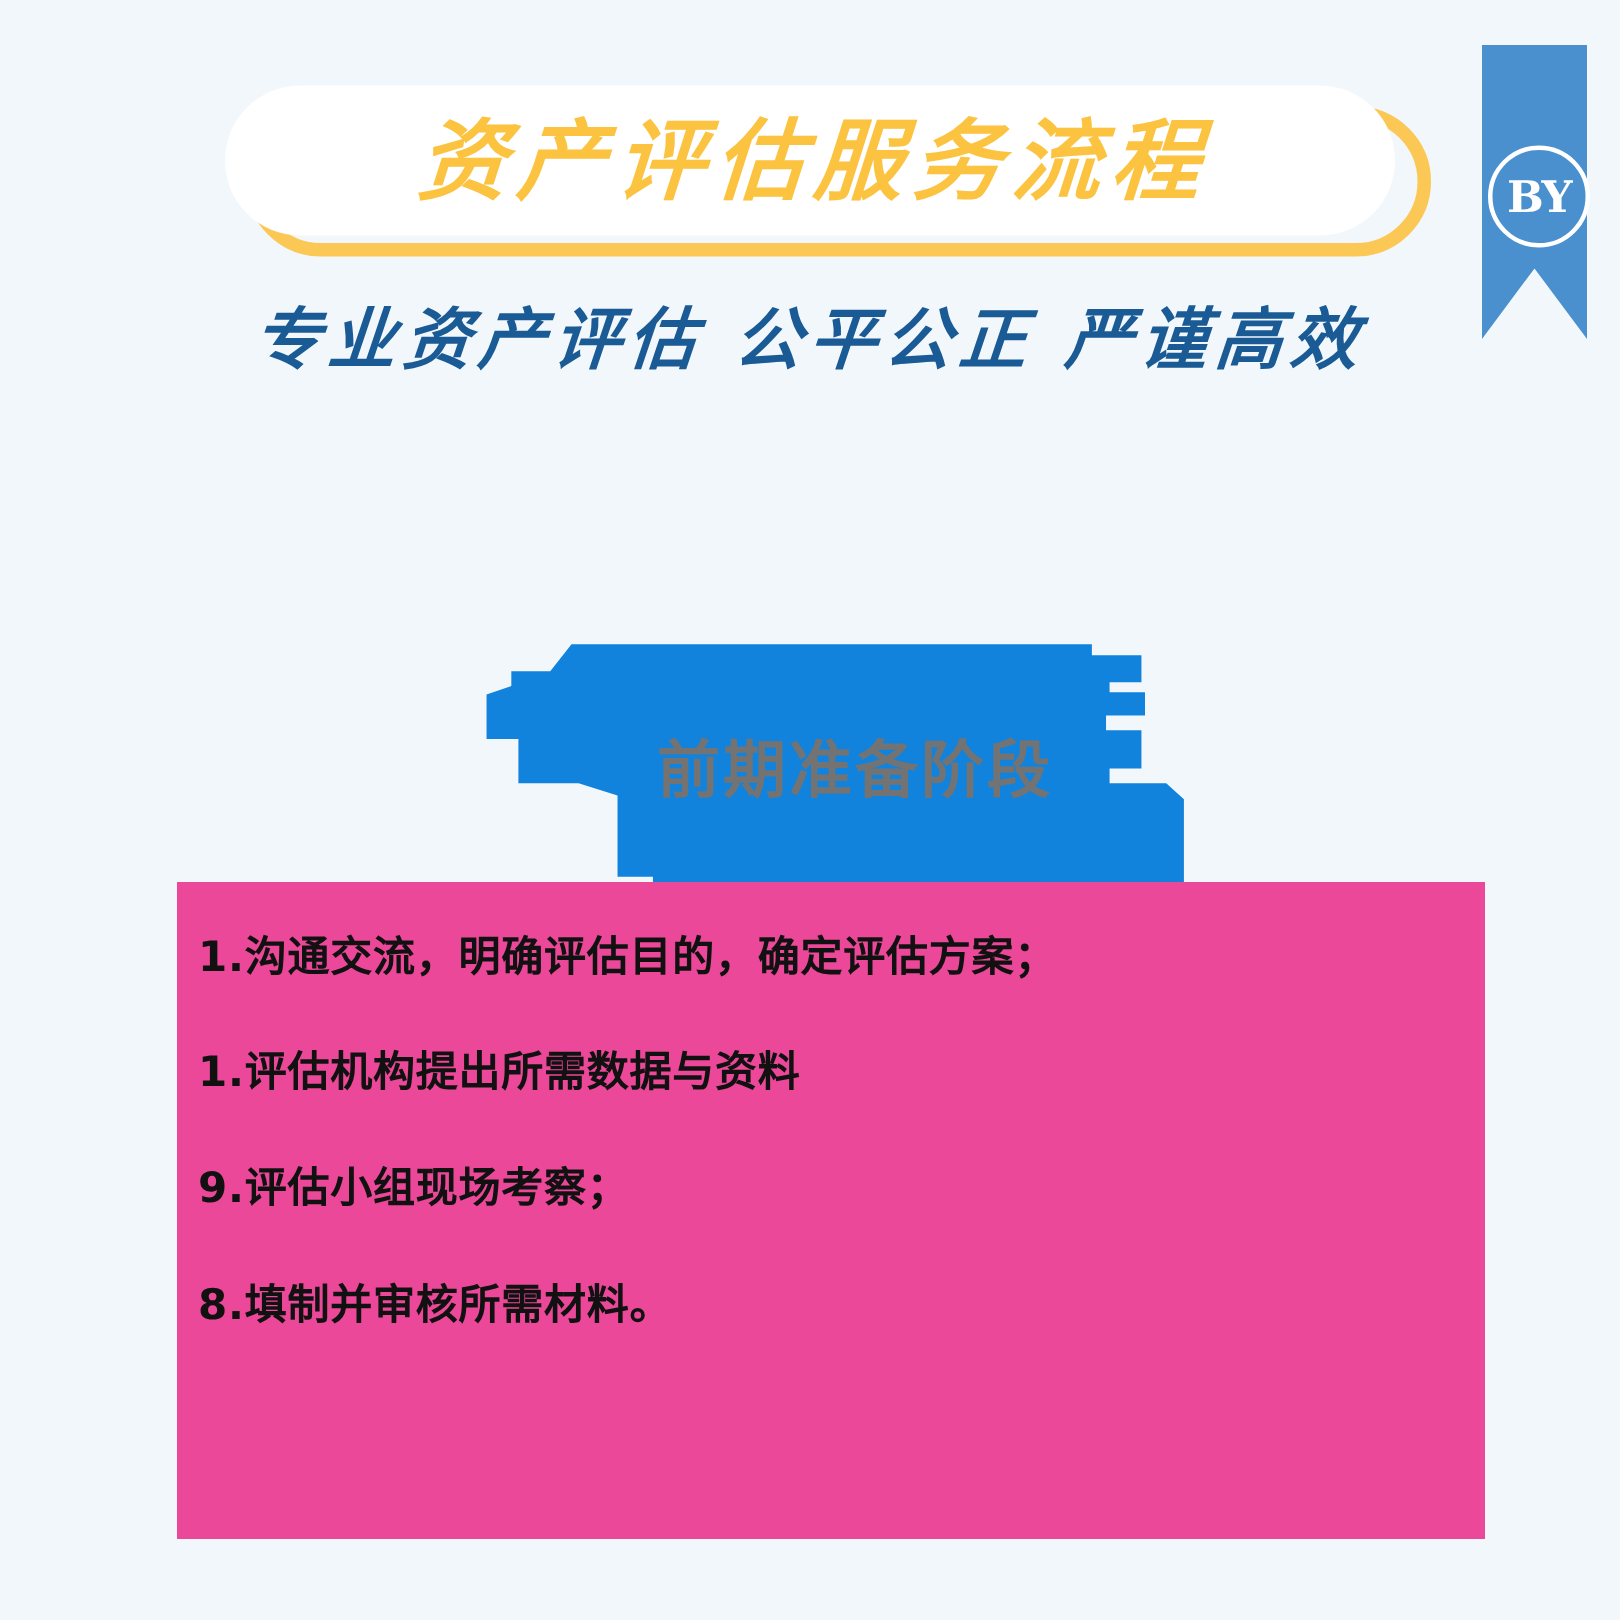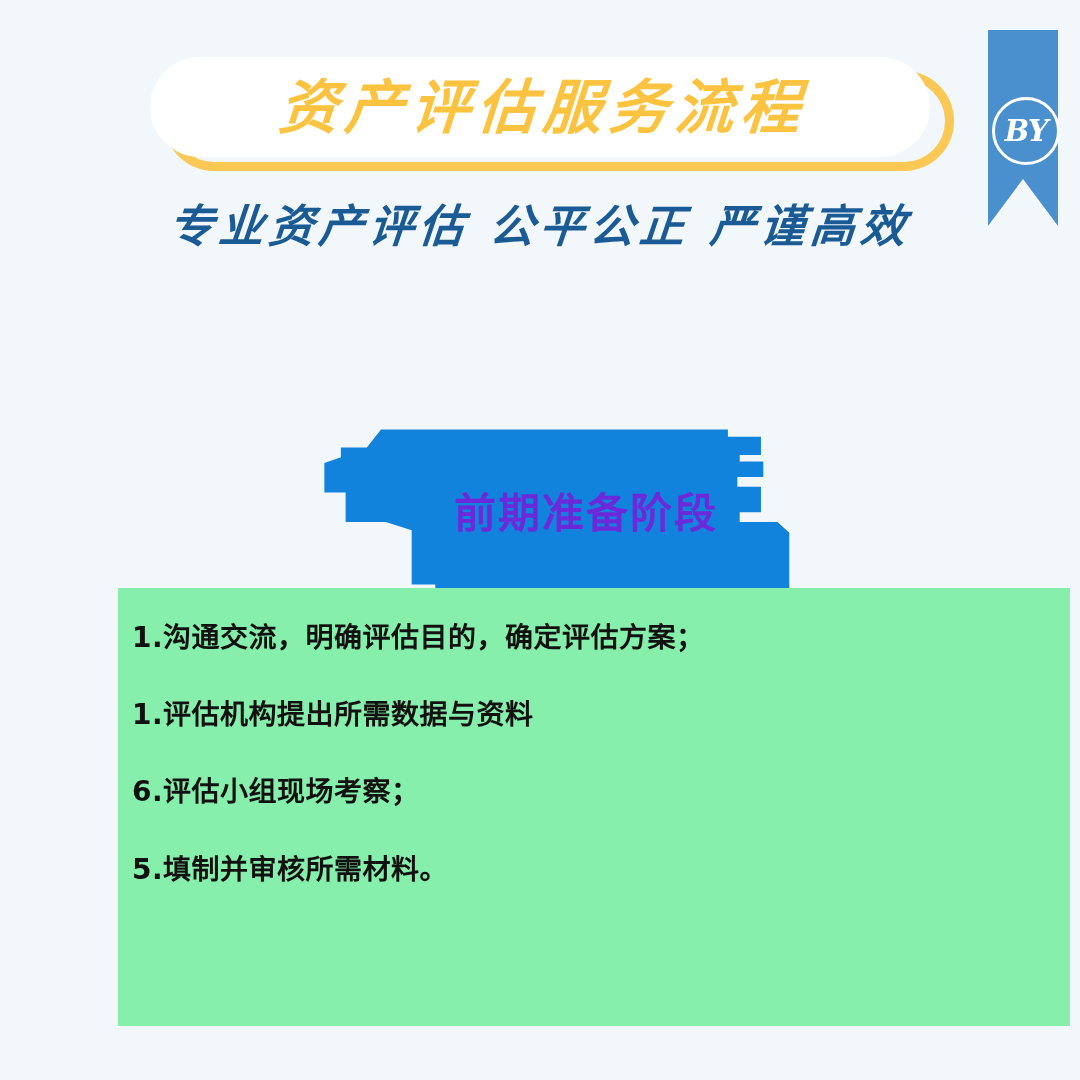--- a/index.html
+++ b/index.html
@@ -91,21 +91,20 @@
     position: absolute;
     left: 992px;
     top: 97px;
     width: 68px;
     height: 68px;
     display: flex;
     align-items: center;
     justify-content: center;
     color: #ffffff;
     font-family: "DejaVu Serif", "Liberation Serif", serif;
-    font-style: italic;
     font-weight: 700;
     font-size: 29px;
     letter-spacing: -1px;
   }
 
   
   .subtitle {
     position: absolute;
     left: 0;
     top: 190px;
@@ -149,45 +148,45 @@
       88.5% 17.0%, 88.5% 21.0%, 93.5% 21.0%, 93.5% 30.5%,
       88.0% 30.5%, 88.0% 36.5%, 93.0% 36.5%, 93.0% 52.0%,
       88.5% 52.0%, 88.5% 58.0%, 96.5% 58.0%, 99.0% 64.5%,
       99.0% 100%, 24.0% 100%, 24.0% 96.0%, 19.0% 96.0%,
       19.0% 63.0%, 13.5% 58.0%, 5.0% 58.0%, 5.0% 40.0%,
       0.5% 40.0%, 0.5% 22.0%
     );
   }
   .stage-label {
     position: absolute;
-    left: 16px;
+    left: 0;
     top: 0;
     width: 472px;
     height: 164px;
     display: flex;
     align-items: center;
     justify-content: center;
     padding-left: 24px;
     box-sizing: border-box;
     font-family: "DejaVu Sans", "Liberation Sans", sans-serif;
     font-size: 42px;
     font-weight: 700;
-    color: #6d28d9;
+    color: #737373;
     letter-spacing: 2px;
     white-space: nowrap;
   }
 
   
   .content-card {
     position: absolute;
     left: 118px;
     top: 588px;
-    width: 952px;
+    width: 872px;
     height: 438px;
-    background: #86efac;
+    background: #ec4899;
     box-sizing: border-box;
     padding: 34px 20px 20px 14px;
   }
   .step-list {
     list-style: none;
     margin: 0;
     padding: 0;
   }
   .step-item {
     font-family: "DejaVu Sans", "Liberation Sans", sans-serif;
@@ -223,18 +222,18 @@
 
   <div class="stage-banner">
     <div class="stage-shape"></div>
     <div class="stage-label">前期准备阶段</div>
   </div>
 
   <div class="content-card">
     <ul class="step-list">
       <li class="step-item">1.沟通交流，明确评估目的，确定评估方案；</li>
       <li class="step-item">1.评估机构提出所需数据与资料</li>
-      <li class="step-item">6.评估小组现场考察；</li>
-      <li class="step-item">5.填制并审核所需材料。</li>
+      <li class="step-item">9.评估小组现场考察；</li>
+      <li class="step-item">8.填制并审核所需材料。</li>
     </ul>
   </div>
 
 </div>
 
 </body></html>

